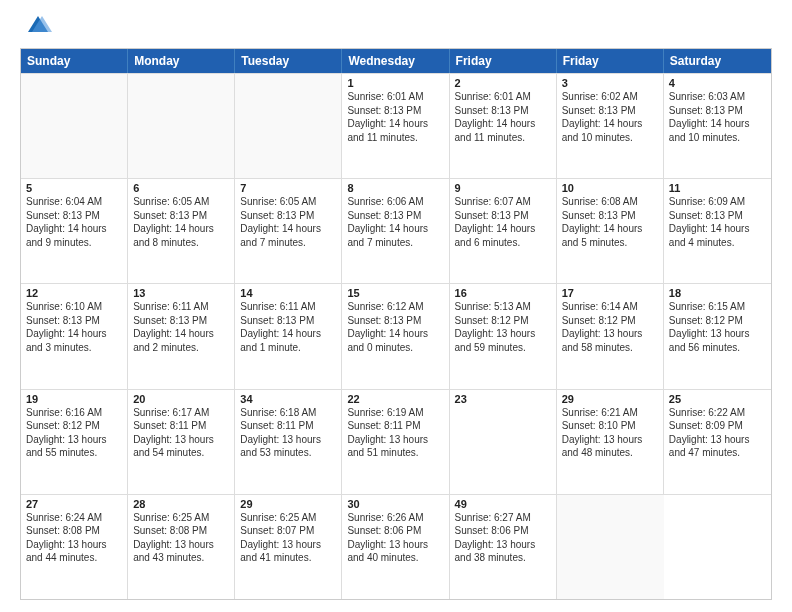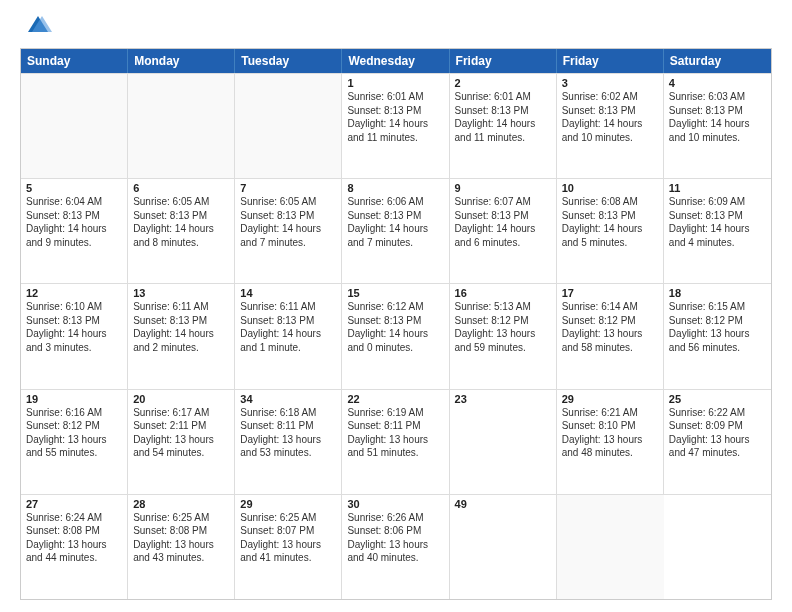--- a/index.html
+++ b/index.html
@@ -268,21 +268,21 @@
         <div class="cal-row">
           <div class="cal-cell">
             <span class="day-num">19</span>
             <div class="cell-text">Sunrise: 6:16 AM
 Sunset: 8:12 PM
 Daylight: 13 hours and 55 minutes.</div>
           </div>
           <div class="cal-cell">
             <span class="day-num">20</span>
             <div class="cell-text">Sunrise: 6:17 AM
-Sunset: 2:11 PM
+Sunset: 8:11 PM
 Daylight: 13 hours and 54 minutes.</div>
           </div>
           <div class="cal-cell">
             <span class="day-num">34</span>
             <div class="cell-text">Sunrise: 6:18 AM
 Sunset: 8:11 PM
 Daylight: 13 hours and 53 minutes.</div>
           </div>
           <div class="cal-cell">
             <span class="day-num">22</span>
@@ -326,18 +326,21 @@
 Daylight: 13 hours and 41 minutes.</div>
           </div>
           <div class="cal-cell">
             <span class="day-num">30</span>
             <div class="cell-text">Sunrise: 6:26 AM
 Sunset: 8:06 PM
 Daylight: 13 hours and 40 minutes.</div>
           </div>
           <div class="cal-cell">
             <span class="day-num">49</span>
+            <div class="cell-text">Sunrise: 6:27 AM
+Sunset: 8:06 PM
+Daylight: 13 hours and 38 minutes.</div>
           </div>
           <div class="cal-cell empty"></div>
         </div>
       </div>
   </div>
 </div>
 
 </body></html>

